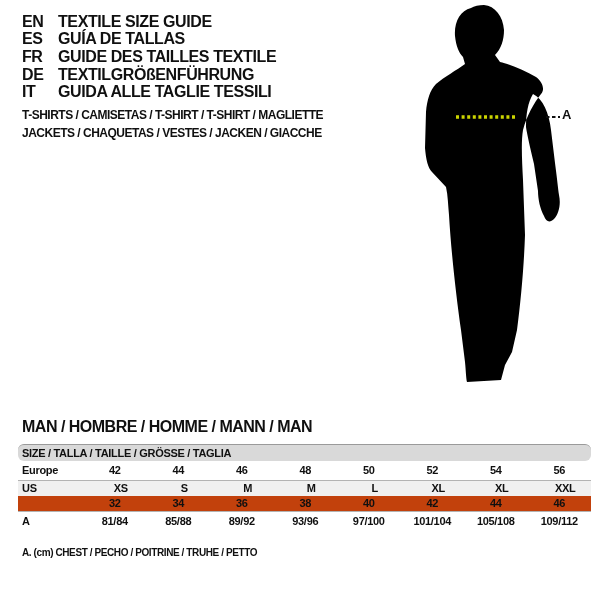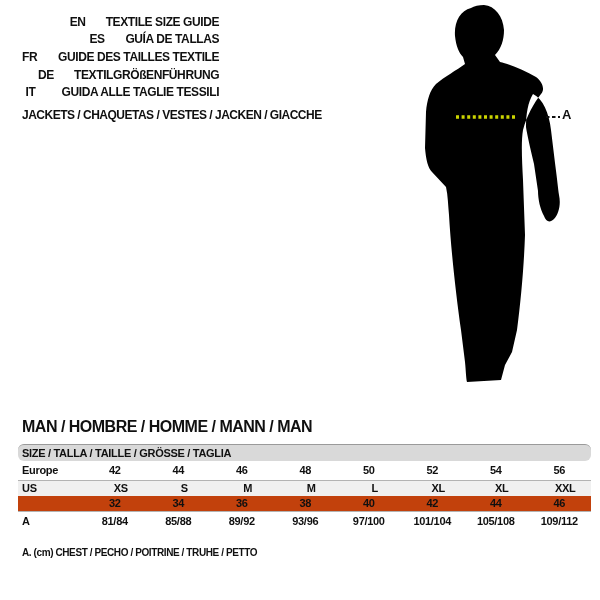--- a/index.html
+++ b/index.html
@@ -4,21 +4,21 @@
 <style>
   html,body { margin:0; padding:0; background:#fff; }
   .canvas {
     position:relative; width:600px; height:600px; background:#ffffff;
     font-family:"Liberation Sans", sans-serif; color:#101010; overflow:hidden;
   }
 
   
   .langs { position:absolute; left:22px; top:13px; }
   .lang-row { display:flex; height:17.6px; align-items:center;
-              font-size:12px; font-weight:700; letter-spacing:-0.4px;justify-content:flex-end; }
+              font-size:16px; font-weight:700; letter-spacing:-0.4px; }
   .lang-code { width:36px; }
 
   
   .cats { position:absolute; left:22px; top:106px; font-size:12px;
           font-weight:700; letter-spacing:-0.5px; line-height:18px; white-space:nowrap; }
 
   
   .figure-wrap { position:absolute; left:412px; top:0; width:188px; height:400px; }
   .a-label { position:absolute; left:562px; top:107px; font-size:13px; font-weight:700; }
 
@@ -65,20 +65,21 @@
       <span class="lang-code">DE</span>
       <span class="lang-label">TEXTILGRÖßENFÜHRUNG</span>
     </div>
     <div class="lang-row">
       <span class="lang-code">IT</span>
       <span class="lang-label">GUIDA ALLE TAGLIE TESSILI</span>
     </div>
   </div>
 
   <div class="cats">
+    <div>T-SHIRTS / CAMISETAS / T-SHIRT / T-SHIRT / MAGLIETTE</div>
     <div>JACKETS / CHAQUETAS / VESTES / JACKEN / GIACCHE</div>
   </div>
 
   <div class="figure-wrap">
     <svg width="188" height="400" viewBox="0 0 188 400" xmlns="http://www.w3.org/2000/svg">
       <path d="M59,8 C48,11 42,22 43,36 C44,46 47,53 51,57 L53,64
                C45,70 32,77 24,84 C18,90 15,100 14,112 L13,148
                C14,160 16,168 20,172 L34,187 C36,196 36,205 37,215
                C39,250 44,295 49,330 L53,362 C54,372 54,378 55,382
                L89,380 L93,365 L100,352 L105,330 C109,300 112,265 113,235

